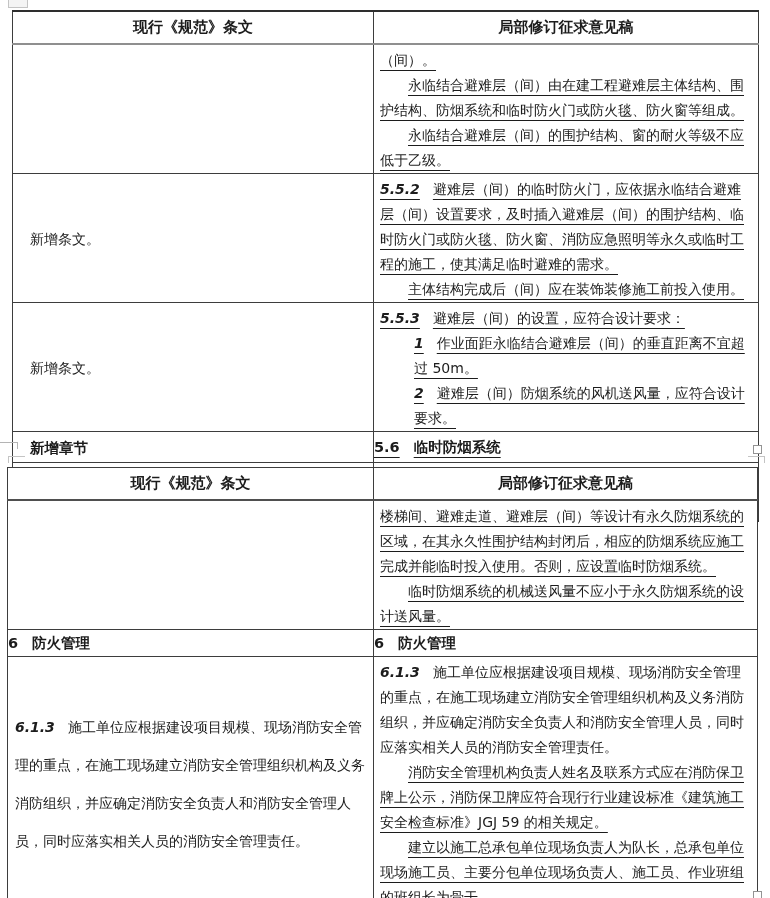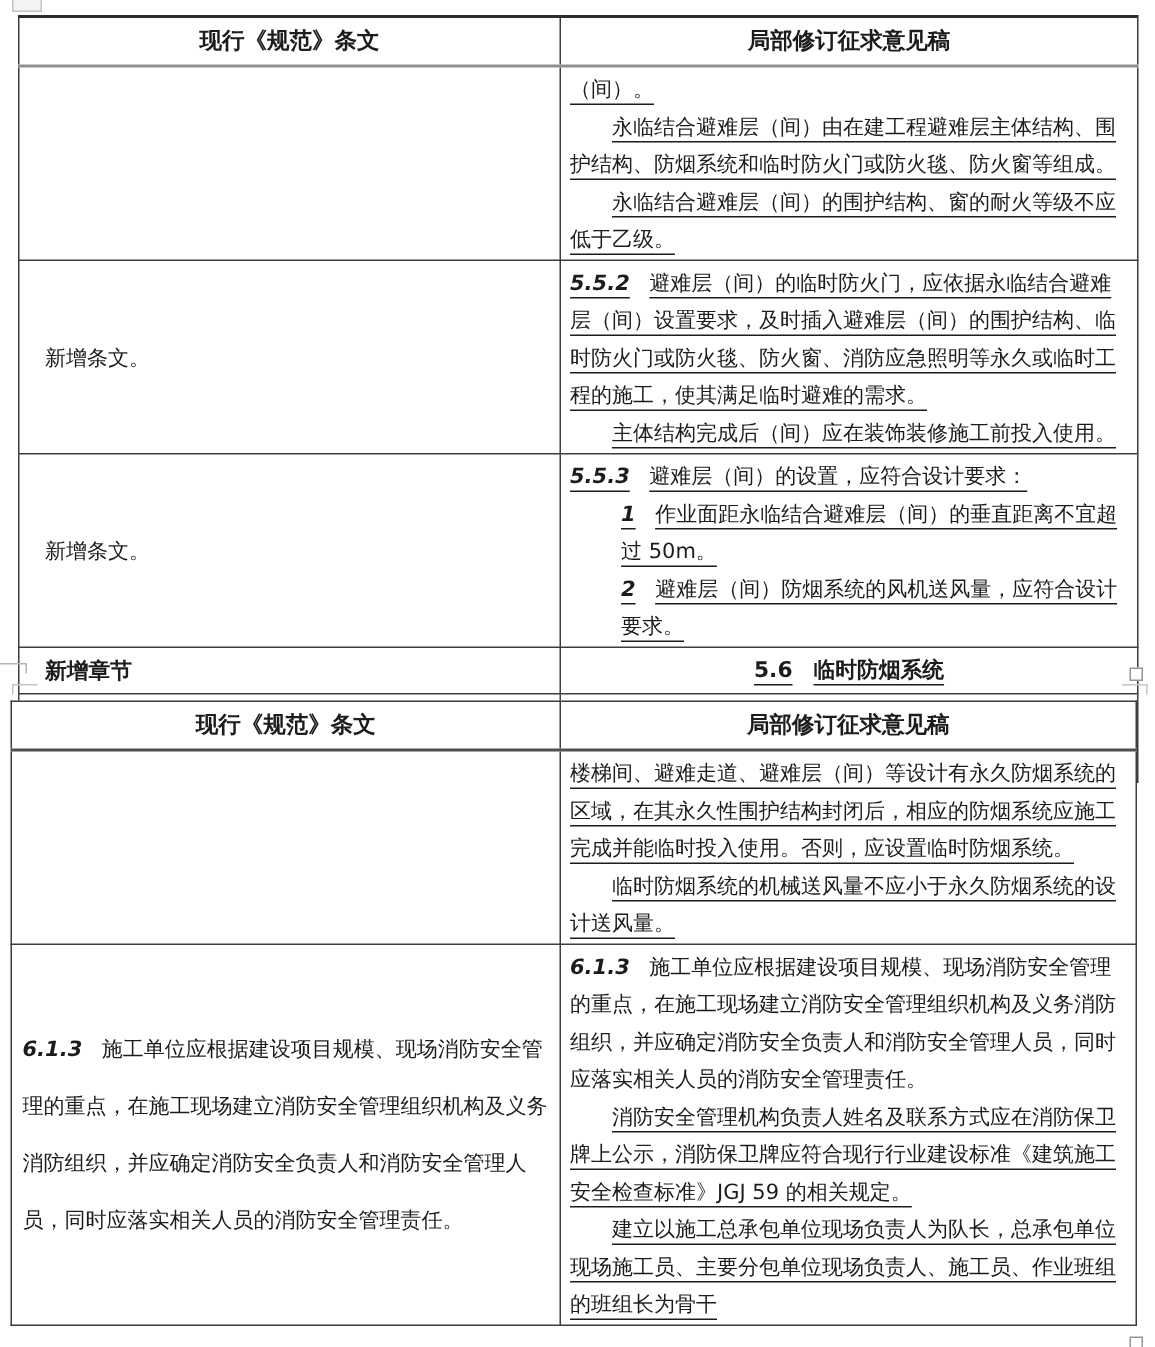--- a/index.html
+++ b/index.html
@@ -27,21 +27,21 @@
   #table2 tr.hdr td{border-bottom:2px solid #4f4f4f;}
   #table1 tr.last td{border-bottom:2.5px solid #2e2e2e;}
   td.lcell{vertical-align:middle;padding-left:17px;font-size:14px;font-family:Liberation Serif, serif;}
   td.lcell-b{vertical-align:middle;padding-left:17px;font-weight:bold;font-size:14.5px;}
   #table2 td.lcell{padding-left:7px;}
   p{margin:0;padding:0;}
   .u{text-decoration:underline;text-decoration-thickness:1px;text-underline-offset:5px;}
   .num{font-weight:bold;padding-right:13px;font-style:italic;}
   .ind{text-indent:2em;}
   .item{padding-left:34px;}
-  .center-line{text-align:center;vertical-align:middle !important;padding:0 !important;}
+  .center-line{vertical-align:middle !important;padding:0 !important;}
   .chap{font-weight:bold;font-size:14.5px;}
   .chap .gap{display:inline-block;width:14px;}
   td.cell-613-left{
     vertical-align:middle;line-height:38px;font-size:14px;padding:0 6px 0 7px;
   }
   td.cell-613-right{line-height:25px;}
   
   .mark{position:absolute;}
   #mark-top-left{left:8px;top:0;width:18px;height:7px;border:1px solid #c4c4c4;border-top:none;background:#f4f4f4;}
   #t1-resize-handle{left:753px;top:445px;width:7px;height:7px;border:1px solid #949494;background:#fff;}
@@ -111,20 +111,28 @@
     <td><span>现行《规范》条文</span></td>
     <td><span>局部修订征求意见稿</span></td>
   </tr>
   <tr style="height:125px">
     <td class="lcell"><span></span></td>
     <td>
       <p class="u"><span>楼梯间、避难走道、避难层（间）等设计有永久防烟系统的区域，在其永久性围护结构封闭后，相应的防烟系统应施工完成并能临时投入使用。否则，应设置临时防烟系统。</span></p>
       <p class="u ind"><span>临时防烟系统的机械送风量不应小于永久防烟系统的设计送风量。</span></p>
     </td>
   </tr>
+  <tr style="height:27px">
+    <td class="center-line">
+      <span class="chap"><span>6</span><span class="gap"></span><span>防火管理</span></span>
+    </td>
+    <td class="center-line">
+      <span class="chap"><span>6</span><span class="gap"></span><span>防火管理</span></span>
+    </td>
+  </tr>
   <tr style="height:234px">
     <td class="cell-613-left">
       <p><b class="num">6.1.3</b><span>施工单位应根据建设项目规模、现场消防安全管理的重点，在施工现场建立消防安全管理组织机构及义务消防组织，并应确定消防安全负责人和消防安全管理人员，同时应落实相关人员的消防安全管理责任。</span></p>
     </td>
     <td class="cell-613-right">
       <p><b class="num">6.1.3</b><span>施工单位应根据建设项目规模、现场消防安全管理的重点，在施工现场建立消防安全管理组织机构及义务消防组织，并应确定消防安全负责人和消防安全管理人员，同时应落实相关人员的消防安全管理责任。</span></p>
       <p class="u ind"><span>消防安全管理机构负责人姓名及联系方式应在消防保卫牌上公示，消防保卫牌应符合现行行业建设标准《建筑施工安全检查标准》JGJ 59 的相关规定。</span></p>
       <p class="u ind"><span>建立以施工总承包单位现场负责人为队长，总承包单位现场施工员、主要分包单位现场负责人、施工员、作业班组的班组长为骨干</span></p>
     </td>
   </tr>

